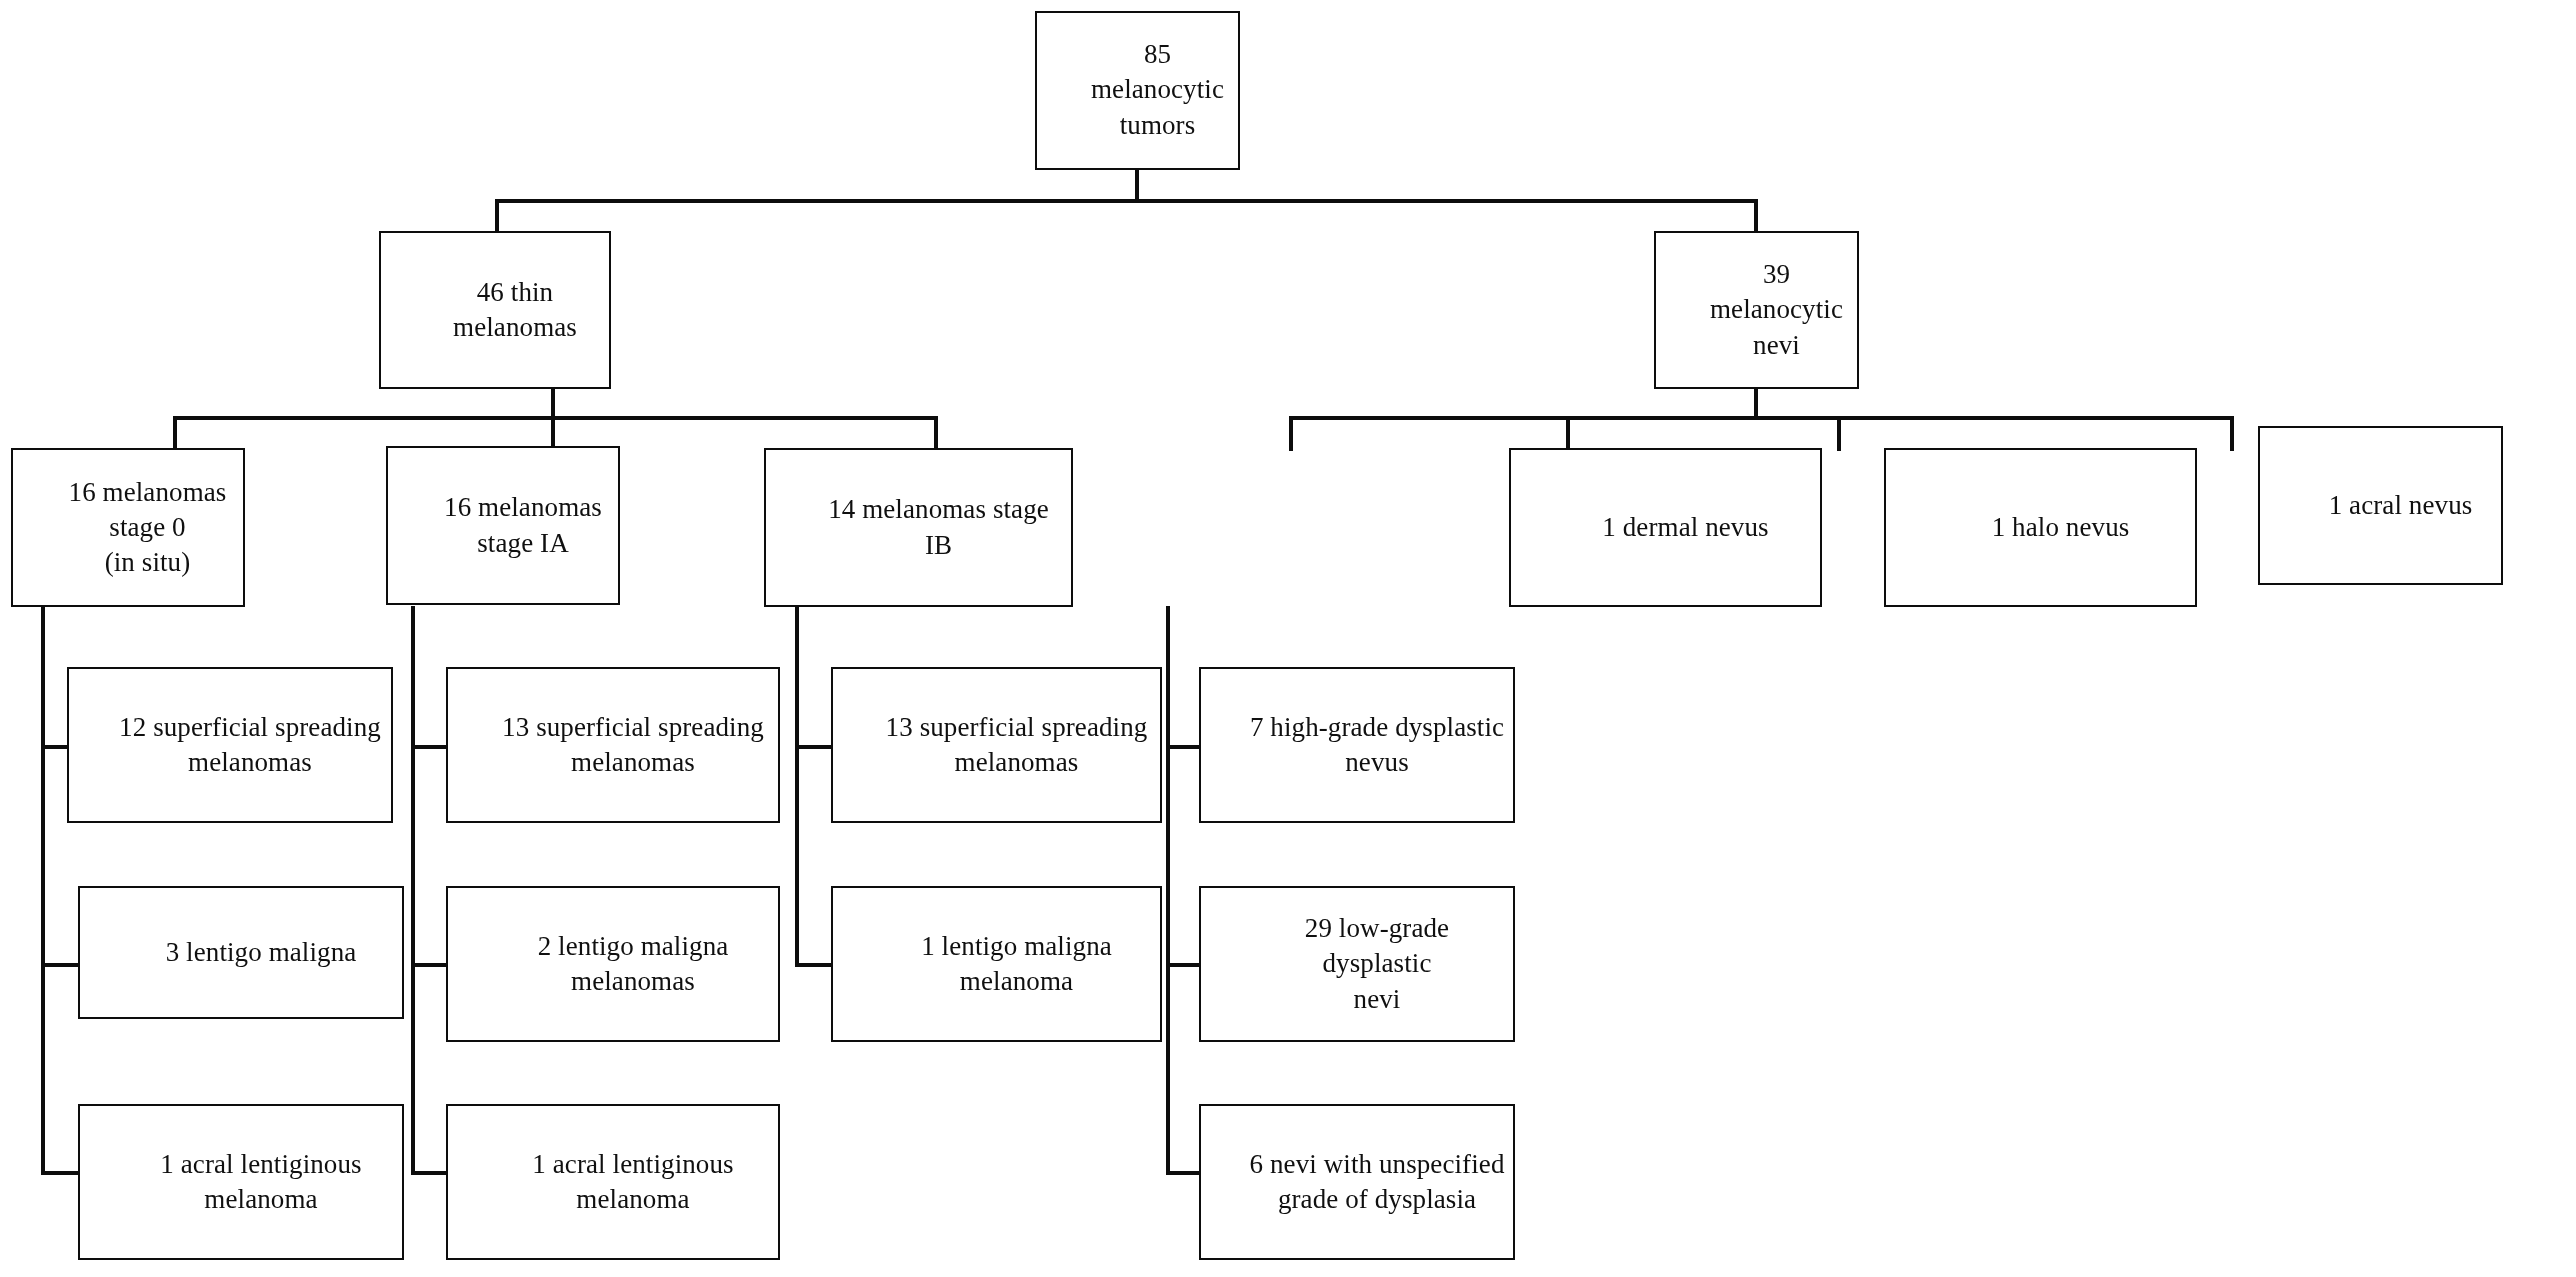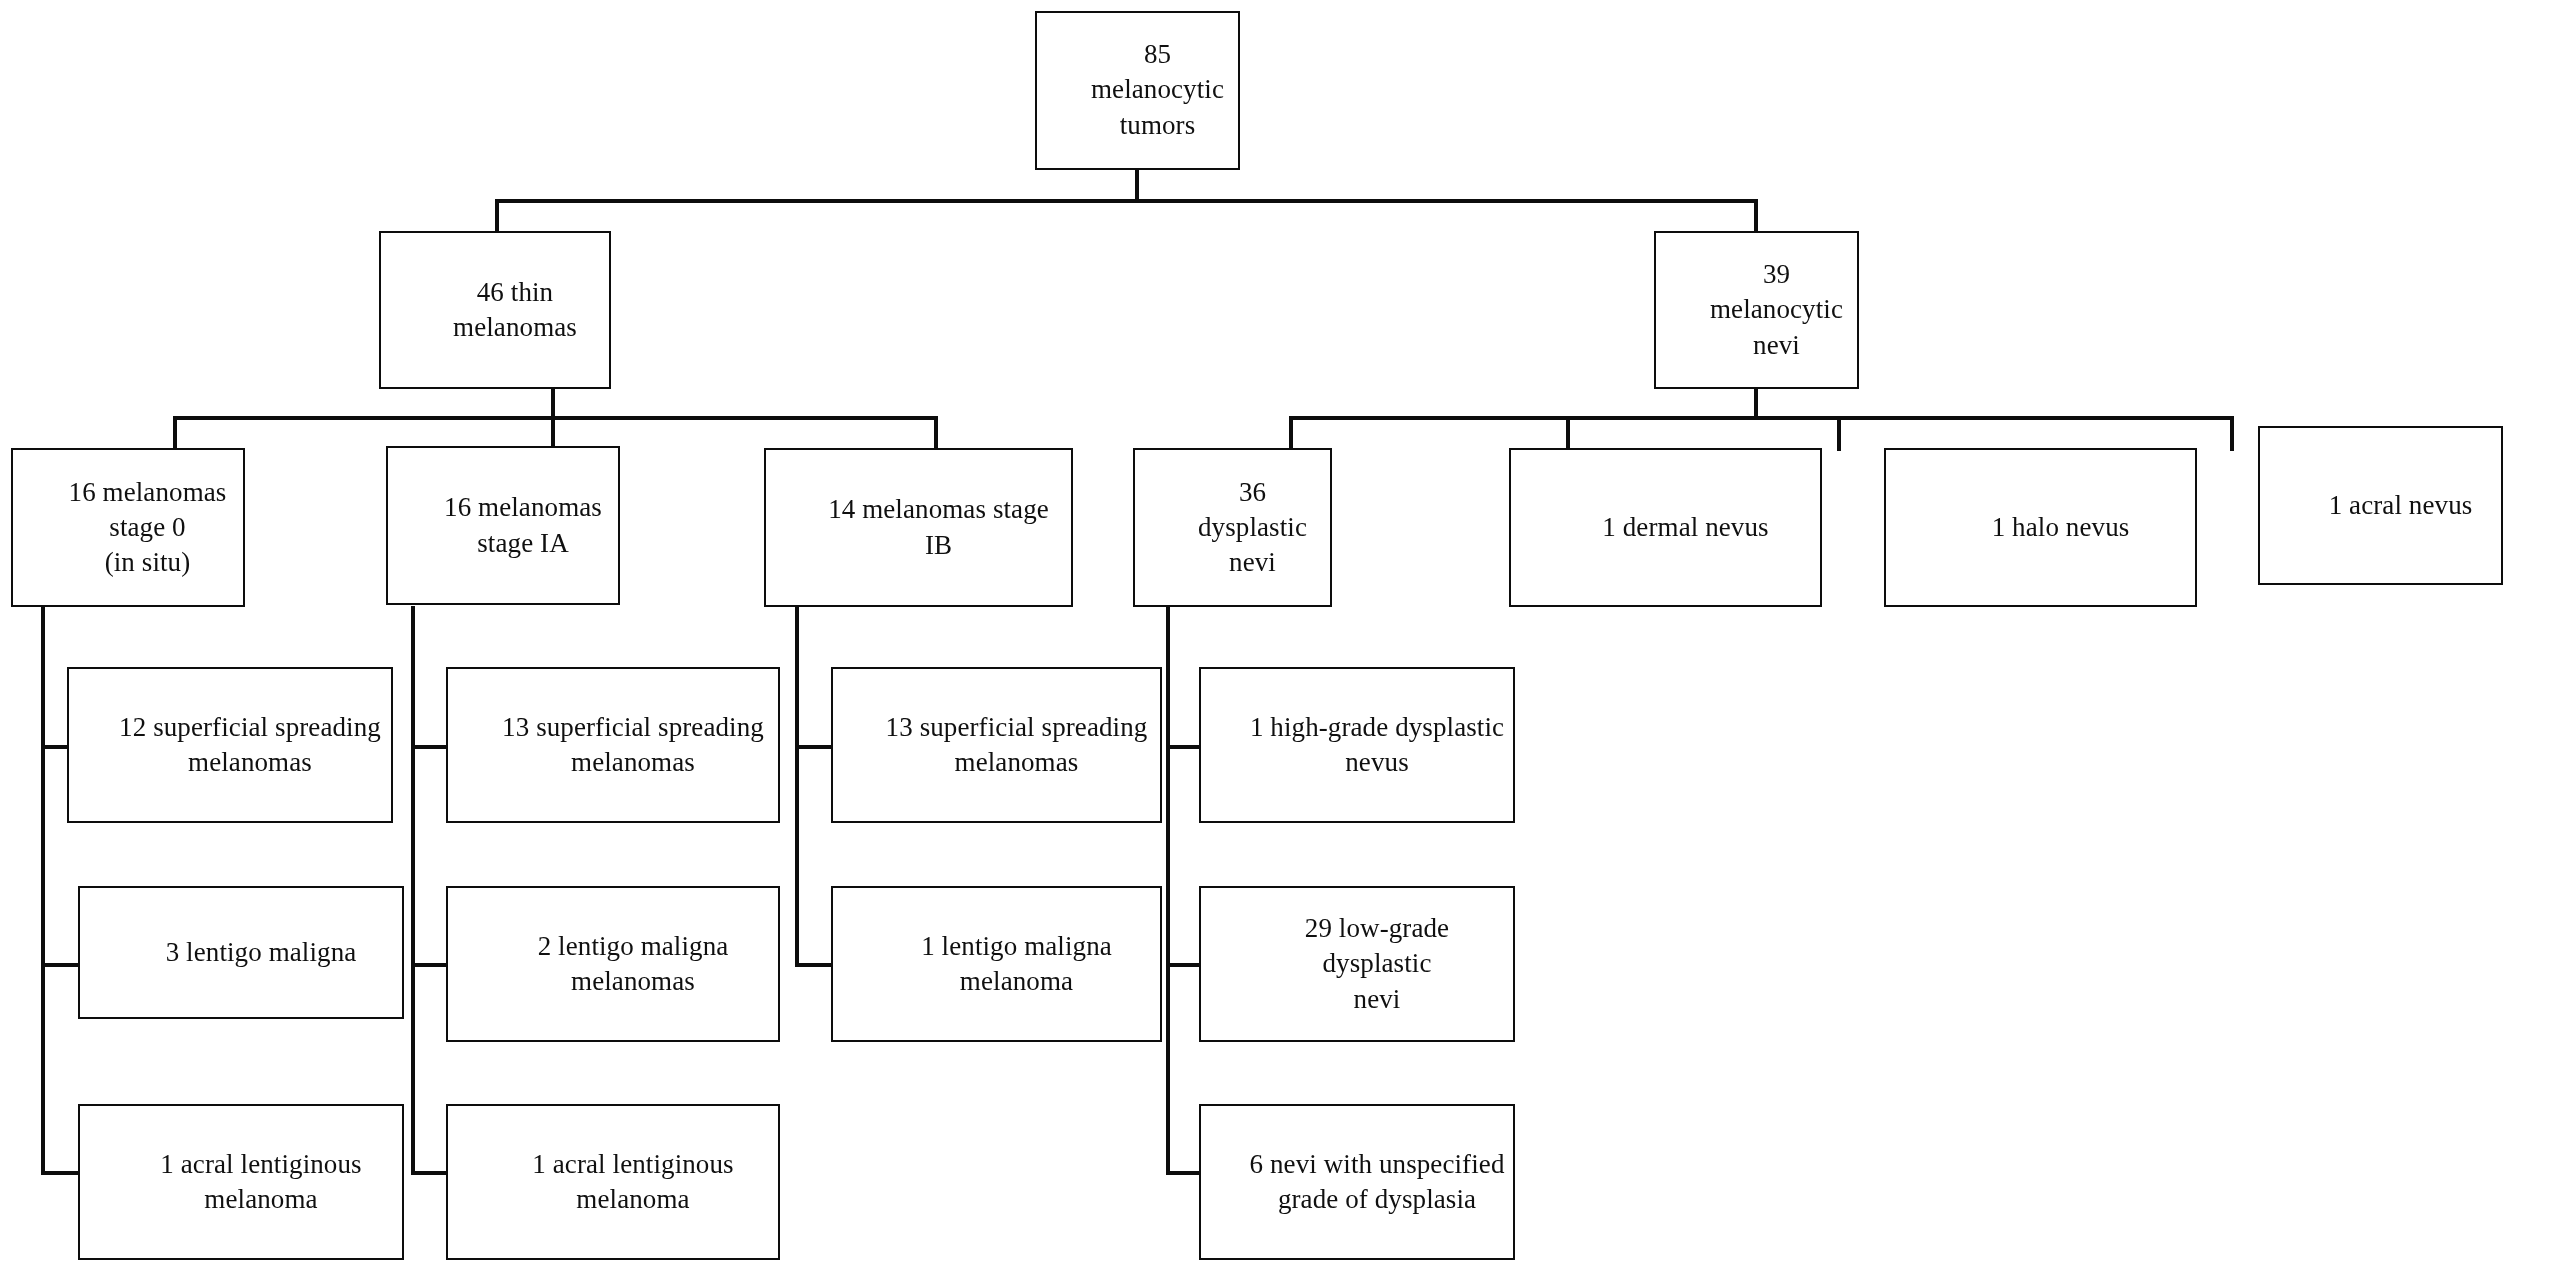--- a/index.html
+++ b/index.html
@@ -105,23 +105,20 @@
   </div>
 
   <div class="node" style="left:386px; top:446px; width:234px; height:159px;">
     <span class="lbl">16 melanomas stage IA</span>
   </div>
 
   <div class="node" style="left:764px; top:448px; width:309px; height:159px;">
     <span class="lbl">14 melanomas stage IB</span>
   </div>
 
-  <div class="node" style="left:1133px; top:448px; width:199px; height:159px;">
-    <span class="lbl">36 dysplastic nevi</span>
-  </div>
 
   <div class="node" style="left:1509px; top:448px; width:313px; height:159px;">
     <span class="lbl">1 dermal nevus</span>
   </div>
 
   <div class="node" style="left:1884px; top:448px; width:313px; height:159px;">
     <span class="lbl">1 halo nevus</span>
   </div>
 
   <div class="node" style="left:2258px; top:426px; width:245px; height:159px;">
@@ -156,21 +153,21 @@
   <div class="node" style="left:831px; top:667px; width:331px; height:156px;">
     <span class="lbl">13 superficial  spreading
 melanomas</span>
   </div>
   <div class="node" style="left:831px; top:886px; width:331px; height:156px;">
     <span class="lbl">1 lentigo maligna
 melanoma</span>
   </div>
 
   <div class="node" style="left:1199px; top:667px; width:316px; height:156px;">
-    <span class="lbl">1 high-grade  dysplastic
+    <span class="lbl">7 high-grade  dysplastic
 nevus</span>
   </div>
   <div class="node" style="left:1199px; top:886px; width:316px; height:156px;">
     <span class="lbl">29 low-grade  dysplastic
 nevi</span>
   </div>
   <div class="node" style="left:1199px; top:1104px; width:316px; height:156px;">
     <span class="lbl">6 nevi with unspecified
 grade of dysplasia</span>
   </div>

